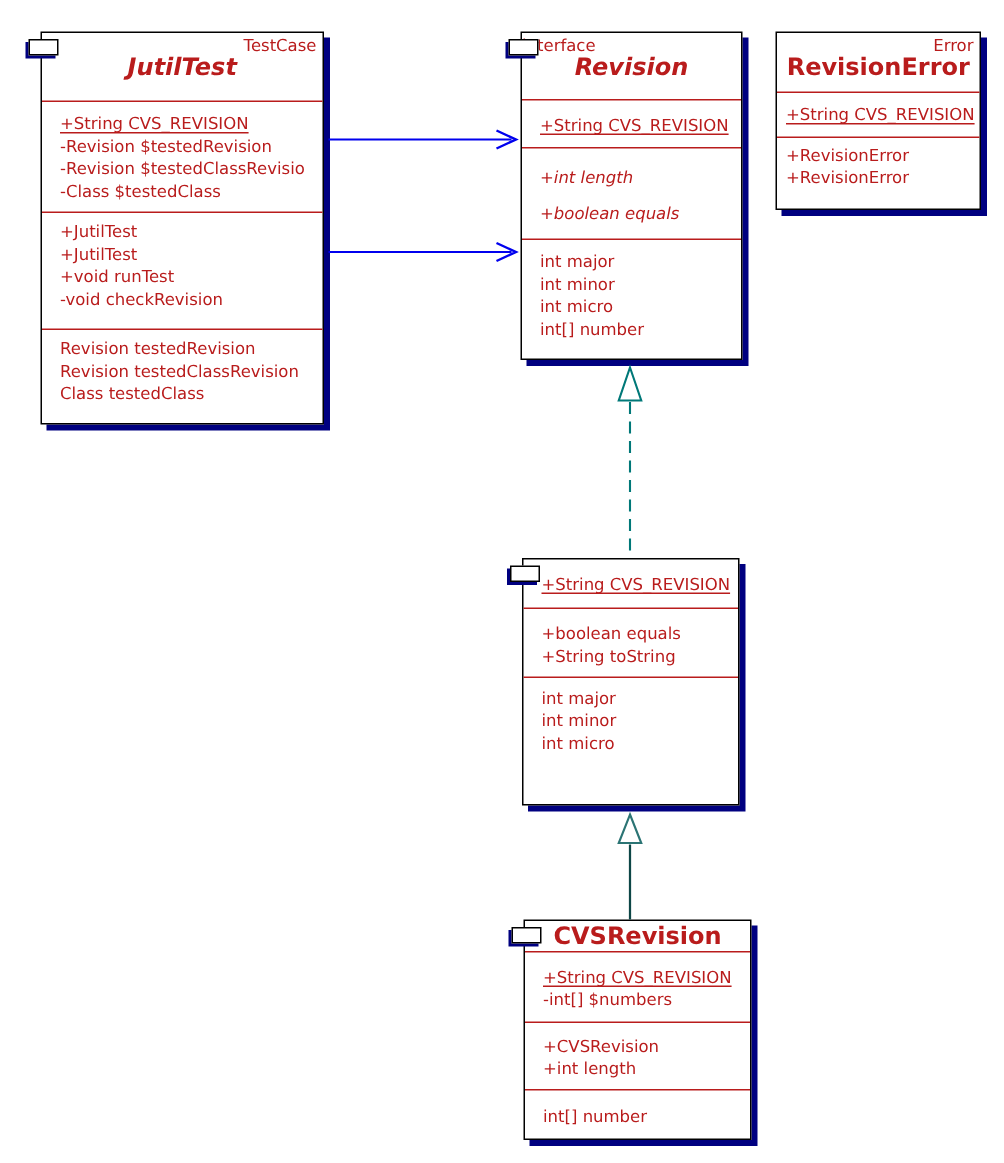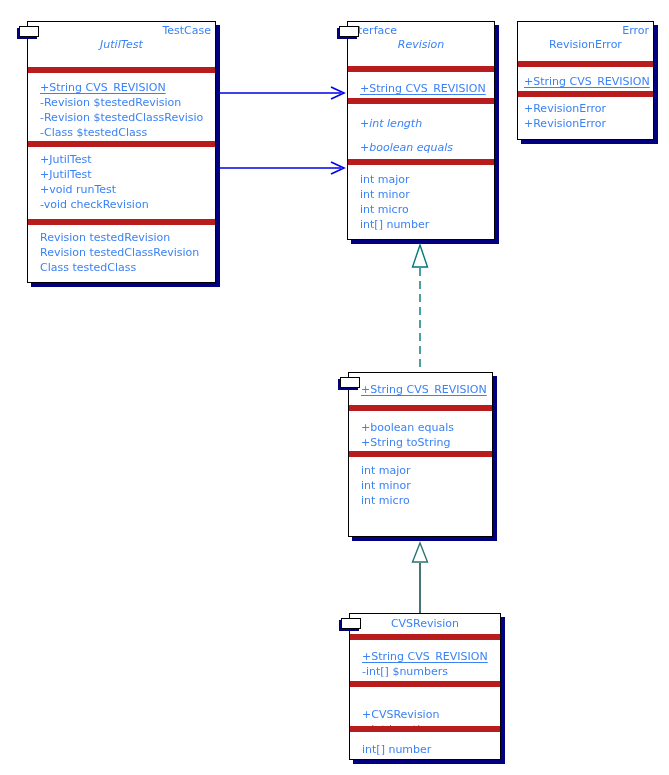--- a/index.html
+++ b/index.html
@@ -1,36 +1,36 @@
 <!DOCTYPE html>
 <html style="--background: #ffffff; --border: #000000; --shadow: #000080; --dependency: #0000ee; --realization: #007878; --generalization_line: #0e4646; --generalization_head: #2b7474;"><head>
 <meta charset="utf-8">
 <style>
   html,body{margin:0;padding:0;background:#ffffff;}
   .canvas{
     position:relative;width:669px;height:775px;background:var(--background,#fff);
-    font-family:"DejaVu Sans","Liberation Sans",sans-serif;color:#3b82f6;
+    font-family:"DejaVu Sans","Liberation Sans",sans-serif;color:#b91c1c;
     overflow:hidden;
   }
   .cbox{
     position:absolute;background:#fff;border:1px solid #000;
     box-shadow:4px 4px 0 0 var(--shadow,#000080);
     box-sizing:border-box;
   }
   .cicon{
     position:absolute;left:-9px;top:4px;width:18px;height:9px;
     background:#fff;border:1px solid #000;
     box-shadow:-2px 2px 0 0 var(--shadow,#000080);
     z-index:2;
   }
   .sec{box-sizing:border-box;overflow:hidden;}
-  .sec + .sec{border-top:6px solid #b91c1c;}
+  .sec + .sec{border-top:1px solid #b91c1c;}
   .stereo{font-size:11px;line-height:13px;padding:2px 4px 0 0;text-align:right;white-space:nowrap;}
   .stereo.center{text-align:left;padding-right:0;}
-  .cname{text-align:center;font-weight:normal;font-size:11px;line-height:15px;white-space:nowrap;}
+  .cname{text-align:center;font-weight:bold;font-size:16px;line-height:15px;white-space:nowrap;}
   .it{font-style:italic;}
   .ln{font-size:11px;line-height:15px;padding-left:12px;white-space:nowrap;overflow:hidden;}
   .ln.u{text-decoration:underline;text-underline-offset:2px;}
   .ln.i{font-style:italic;}
   .ln.tall{line-height:24px;}
   .conn{position:absolute;overflow:visible;}
 </style>
 </head>
 <body>
 
@@ -114,21 +114,21 @@
 
   <div class="cbox" style="left:349px;top:613px;width:152px;height:147px">
     <div class="cicon"></div>
     <div class="sec" style="height:20px;padding-top:2px">
       <div class="cname">CVSRevision</div>
     </div>
     <div class="sec" style="height:47px;padding-top:9px">
       <div class="ln u">+String CVS_REVISION</div>
       <div class="ln">-int[] $numbers</div>
     </div>
-    <div class="sec" style="height:45px;padding-top:20px">
+    <div class="sec" style="height:45px;padding-top:8px">
       <div class="ln">+CVSRevision</div>
       <div class="ln">+int length</div>
     </div>
     <div class="sec" style="height:33px;padding-top:10px">
       <div class="ln">int[] number</div>
     </div>
   </div>
 
   <svg class="conn" style="left:219px;top:85px" width="128" height="16">
     <line x1="0" y1="8" x2="122" y2="8" style="stroke:var(--dependency,#0000ee)" stroke-width="1.4"></line>

